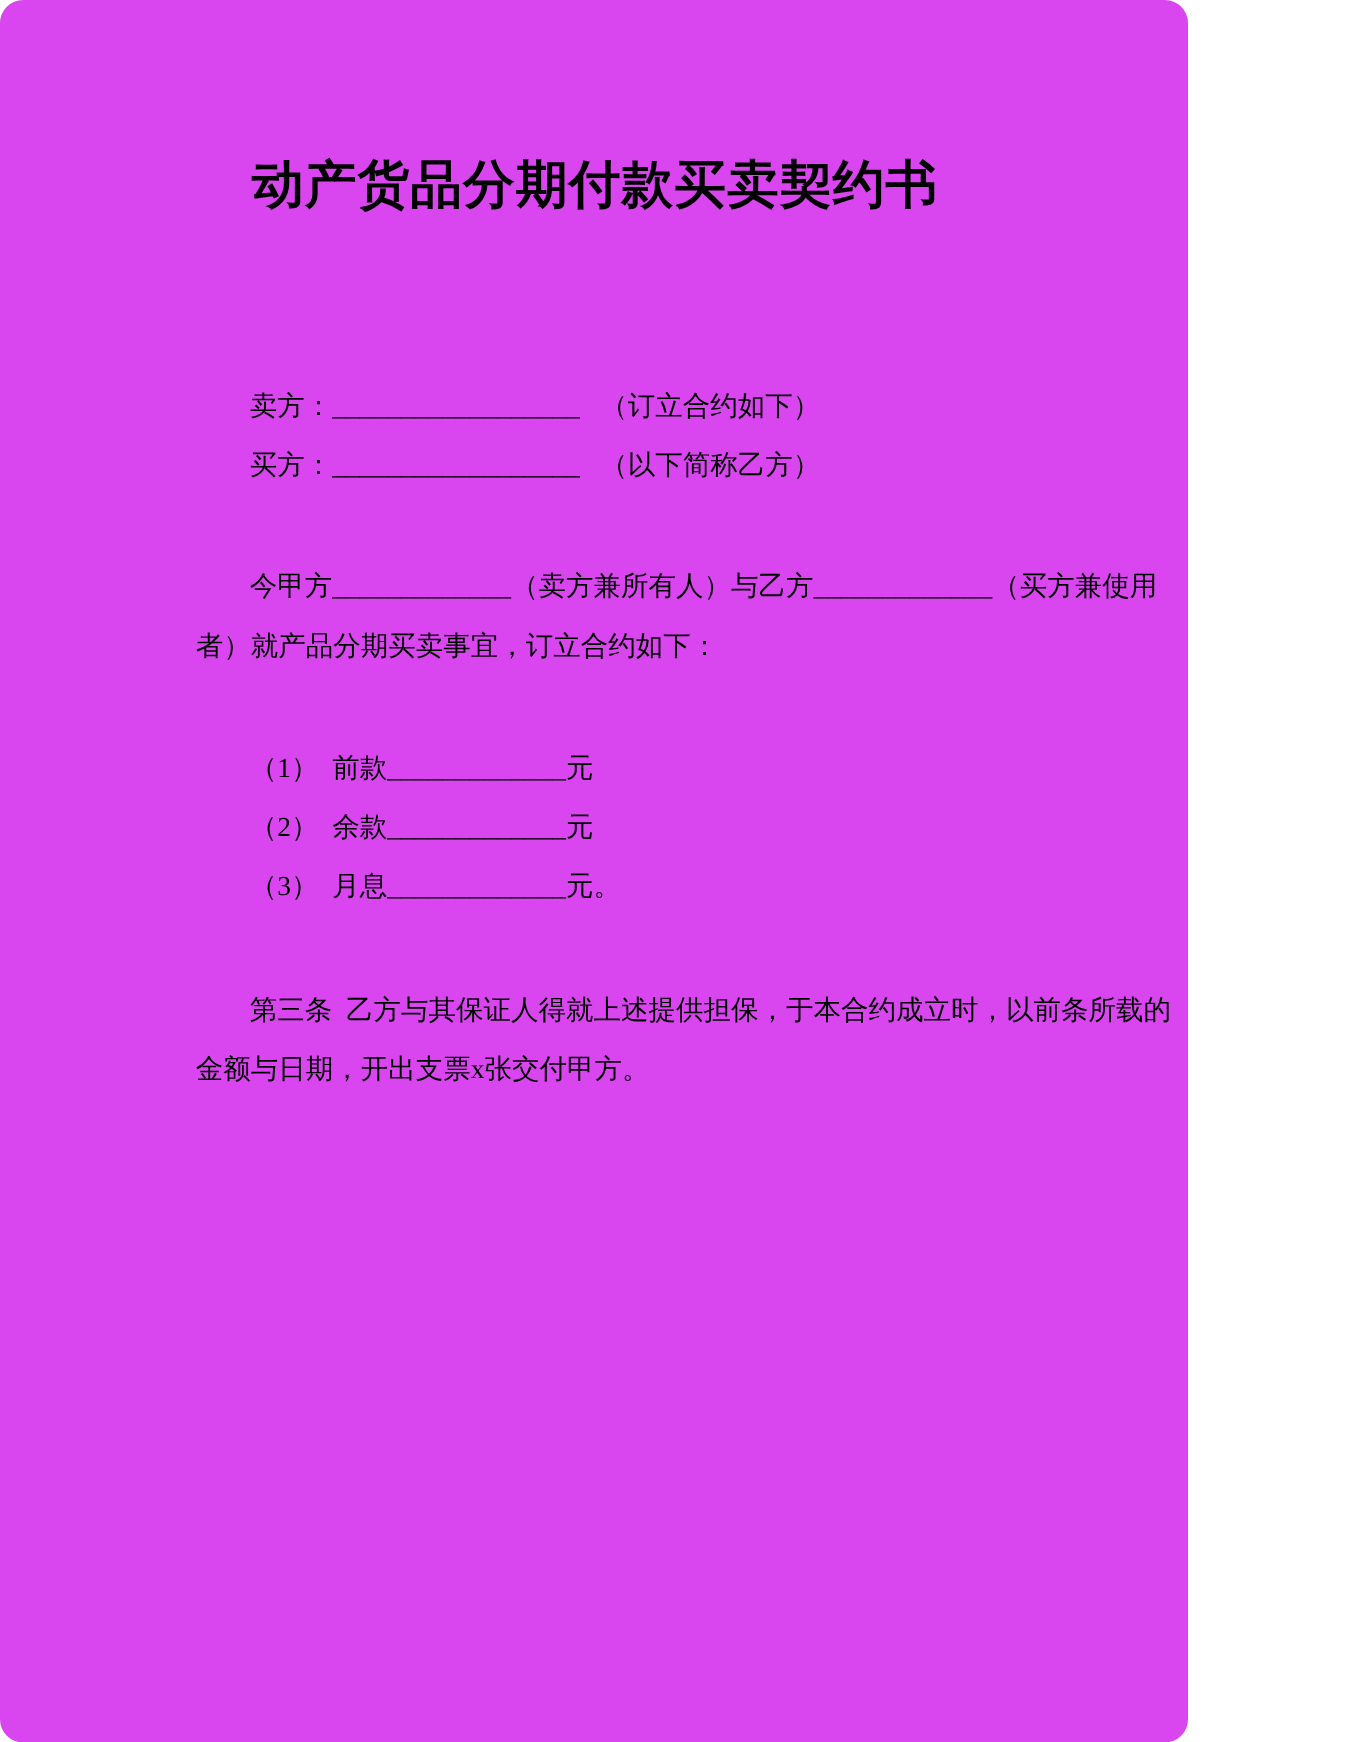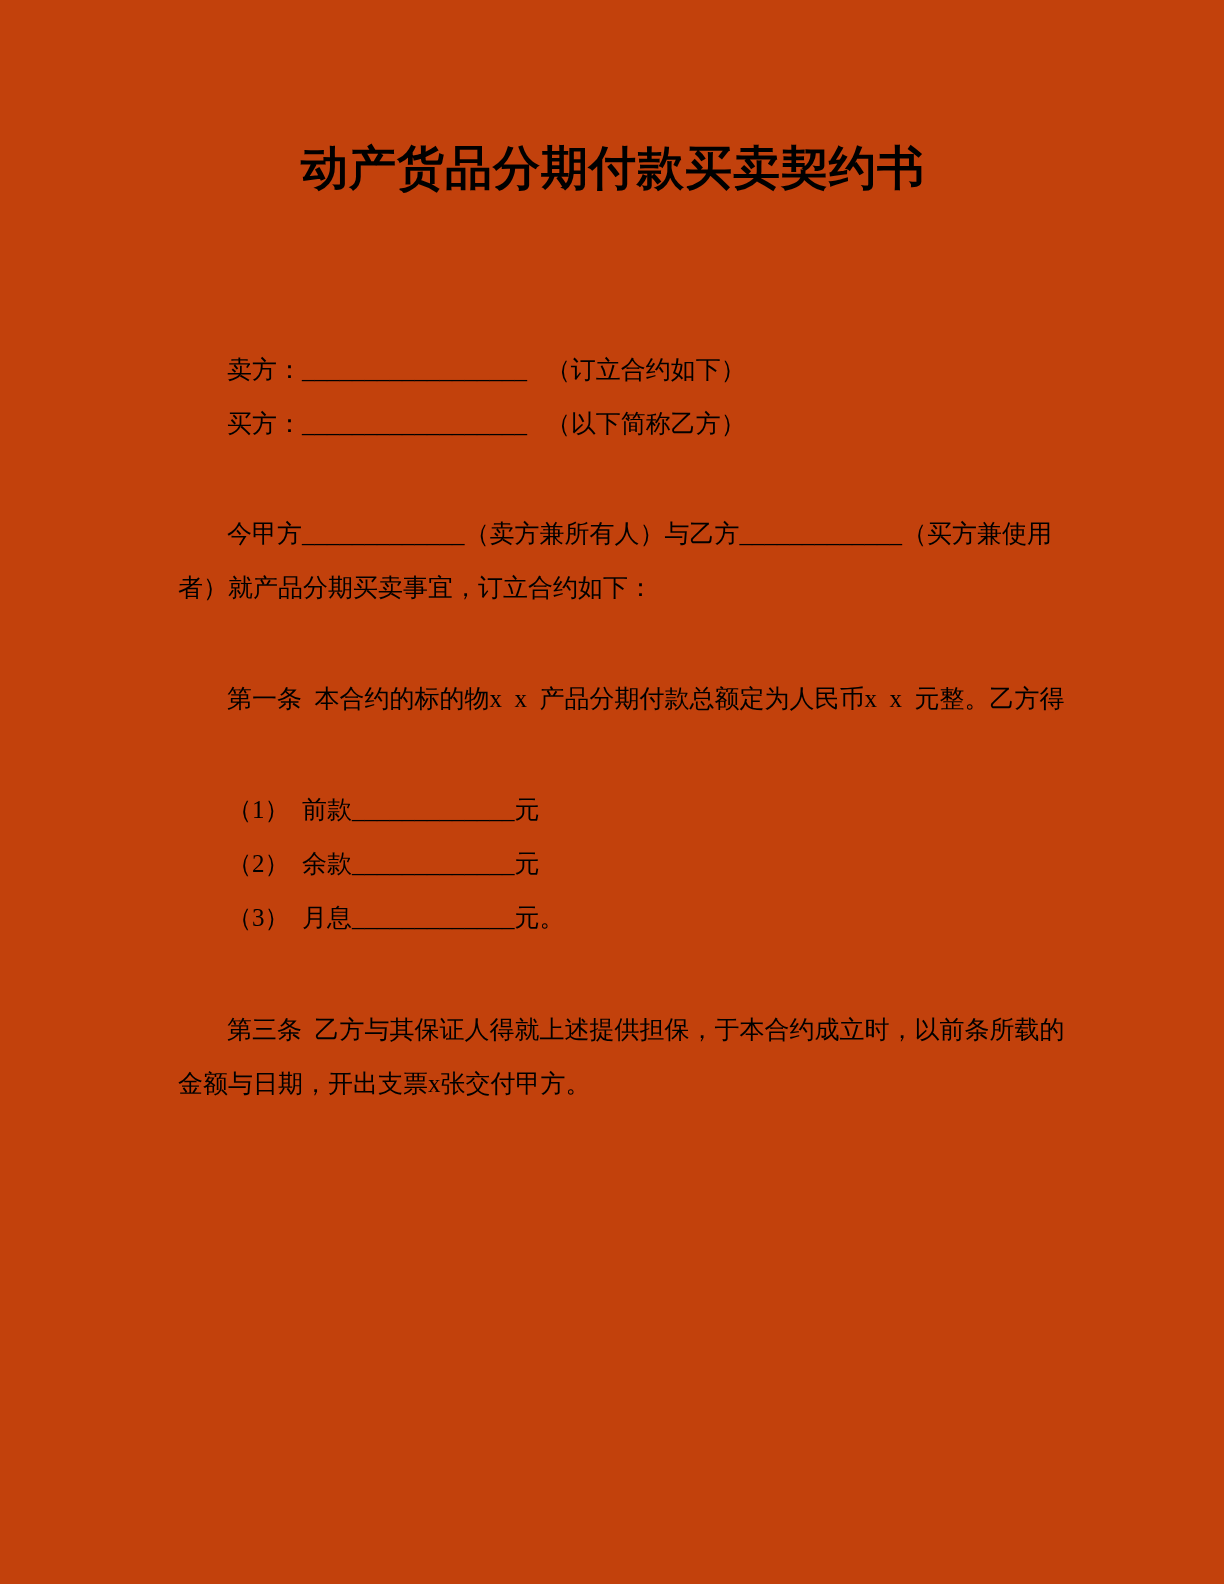--- a/index.html
+++ b/index.html
@@ -2,29 +2,30 @@
 <html><head>
 <meta charset="utf-8">
 <style>
   html, body {
     margin: 0;
     padding: 0;
     background: #ffffff;
   }
   .page {
     position: relative;
-    width: 1224px;
+    width: 1080px;
     height: 1584px;
     box-sizing: border-box;
     padding: 140px 176px 0 178px;
-    background: #c2410c;
+    background: #d946ef;
     color: #000000;
     font-family: "Liberation Serif", "DejaVu Serif", serif;
     font-size: 25px;
     overflow: hidden;
+    border-radius: 21px;
   }
   .title {
     margin: 0;
     font-family: "Liberation Sans", "DejaVu Sans", sans-serif;
     font-weight: 700;
     font-size: 47px;
     line-height: 56px;
     text-align: center;
     letter-spacing: 1px;
     white-space: nowrap;
@@ -54,21 +55,20 @@
     <div class="line indent">卖方：__________________   （订立合约如下）</div>
     <div class="line indent">买方：__________________   （以下简称乙方）</div>
   </div>
 
   <div class="intro">
     <div class="line indent">今甲方_____________（卖方兼所有人）与乙方_____________（买方兼使用</div>
     <div class="line">者）就产品分期买卖事宜，订立合约如下：</div>
   </div>
 
   <div class="article-1">
-    <div class="line indent">第一条  本合约的标的物x  x  产品分期付款总额定为人民币x  x  元整。乙方得</div>
   </div>
 
   <div class="items">
     <div class="line indent">（1）  前款_____________元</div>
     <div class="line indent">（2）  余款_____________元</div>
     <div class="line indent">（3）  月息_____________元。</div>
   </div>
 
   <div class="article-2">
   </div>

